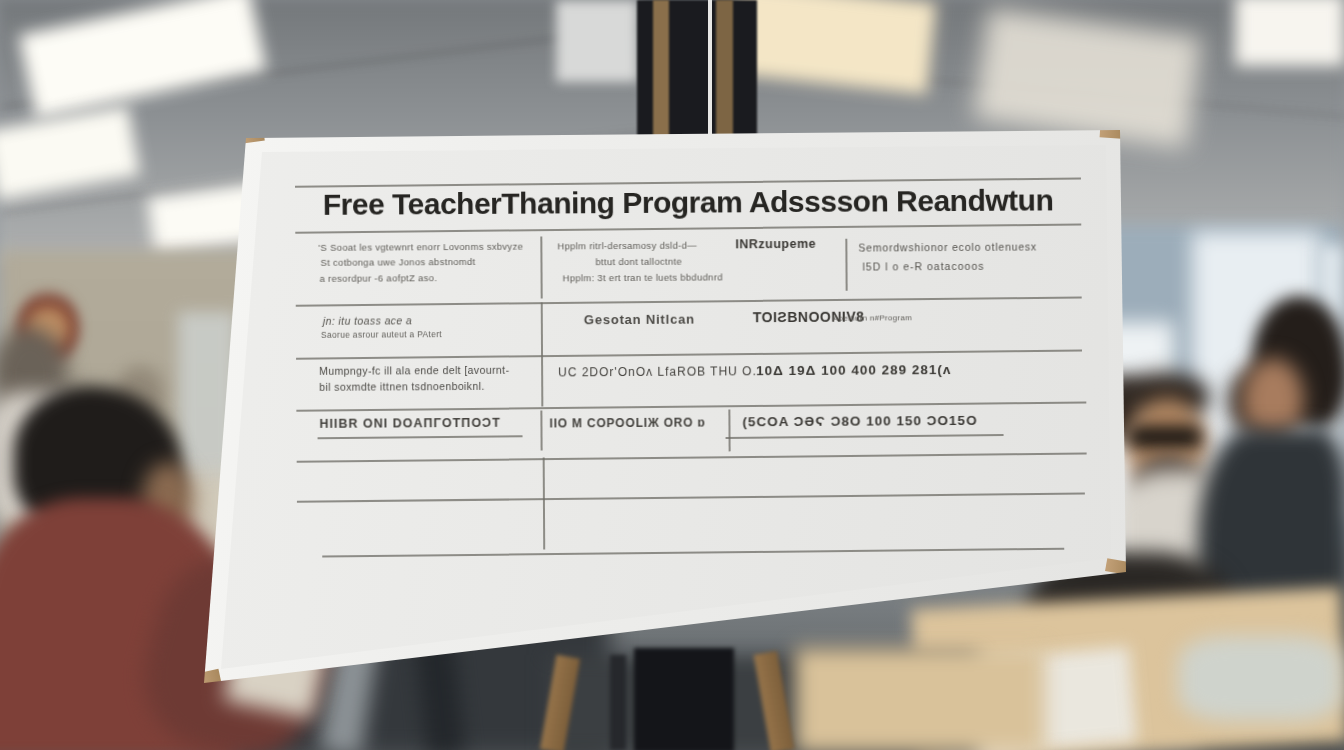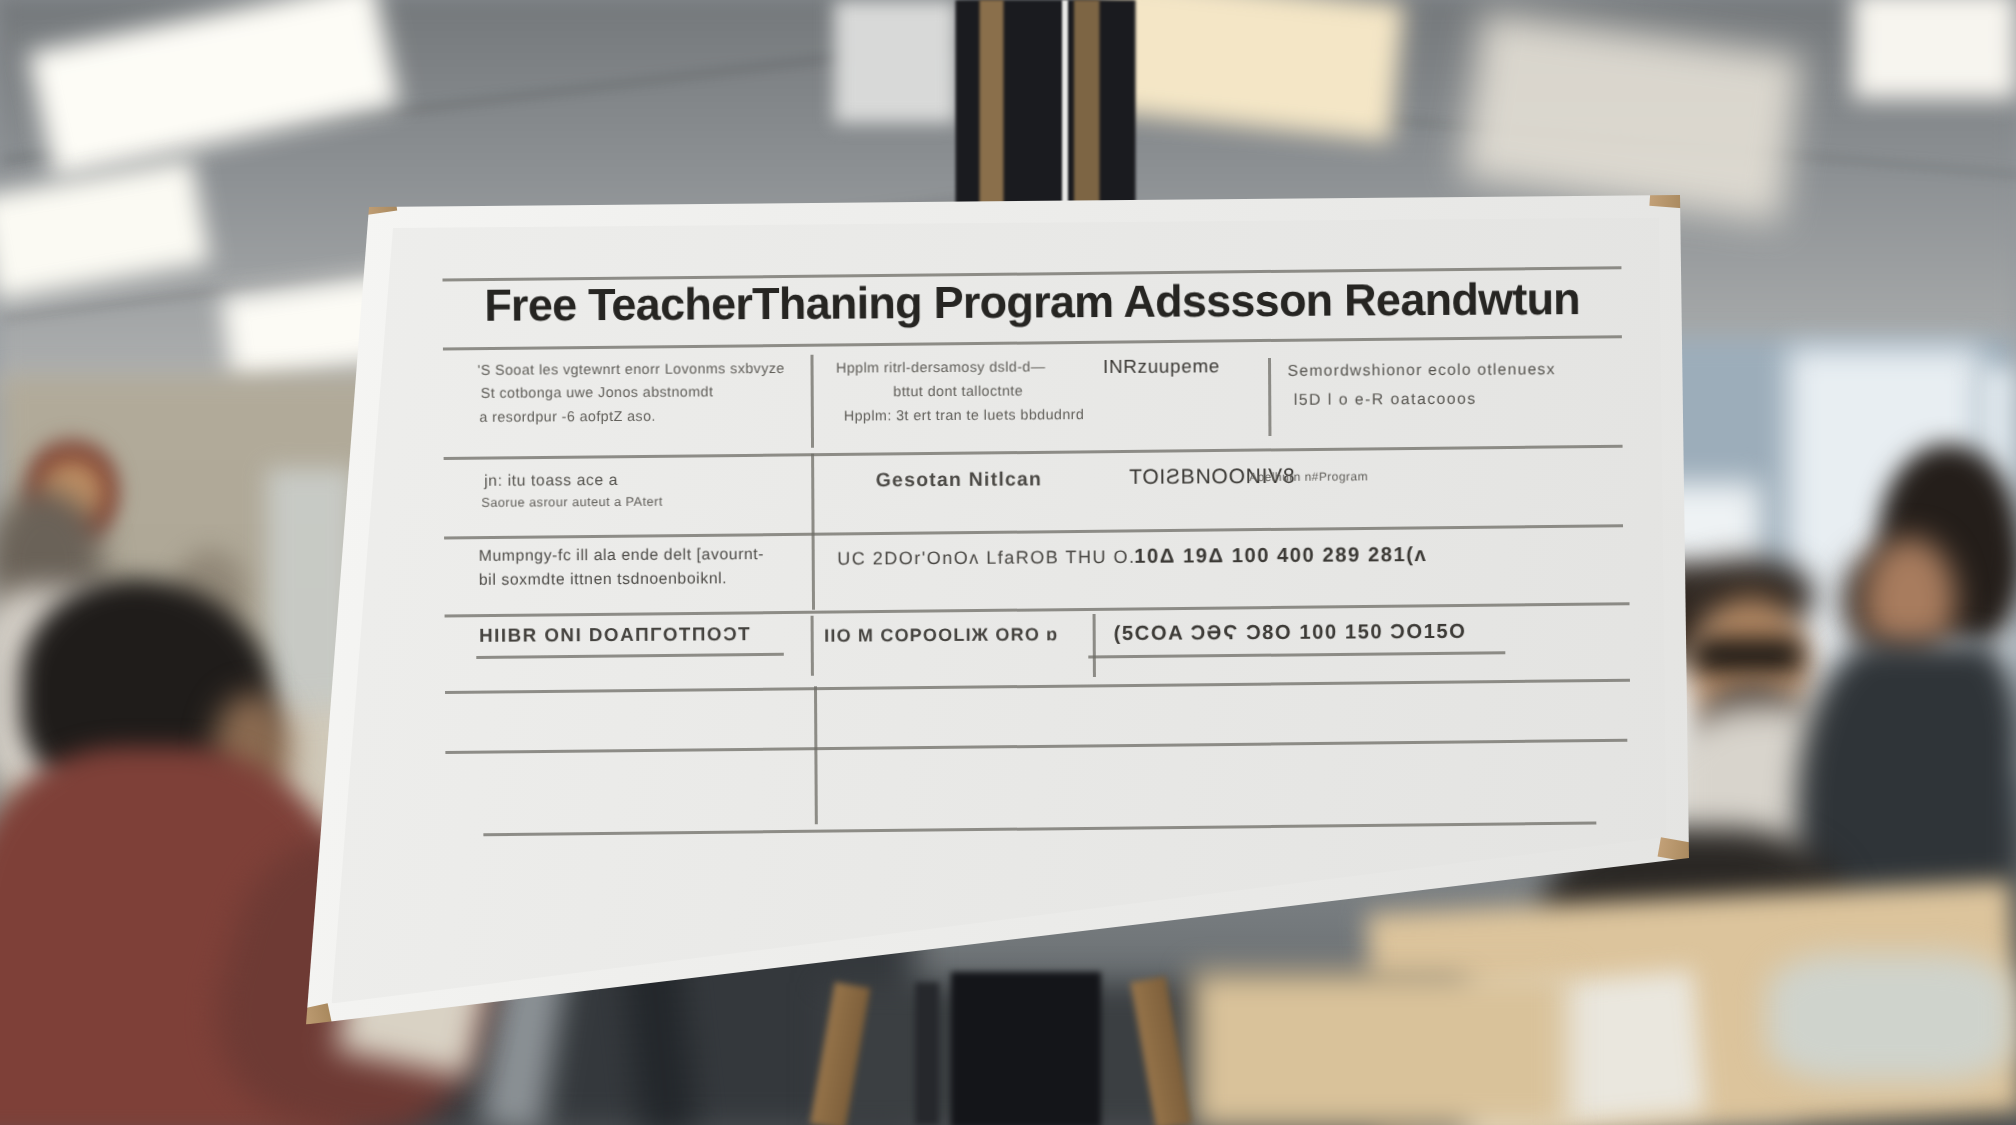--- a/index.html
+++ b/index.html
@@ -17,21 +17,21 @@
          filter:drop-shadow(6px 10px 14px rgba(30,32,36,.45));}
   .paper{position:absolute;left:0;top:0;width:932px;height:562px;
          clip-path:polygon(62px 26px,906px 19px,911px 432px,21px 543px);
          background:linear-gradient(100deg,#eeeeec 0%,#e9e9e7 45%,#e3e3e1 100%);}
   .content{position:absolute;left:0;top:0;width:932px;height:562px;transform:rotate(-0.35deg);transform-origin:100px 60px;color:#4a4844;}
   .rule{position:absolute;height:1.6px;background:#6e6c66;opacity:.75;transform:rotate(-0.25deg);}
   .vline{position:absolute;width:1.6px;background:#6e6c66;opacity:.75;}
   .tinytext{font-size:9.5px;color:#5f5d58;letter-spacing:.3px;white-space:nowrap;filter:blur(.4px);}
   .smalltext{font-size:10.5px;color:#55534e;letter-spacing:.4px;white-space:nowrap;filter:blur(.35px);}
   .midtext{font-size:12px;color:#45433f;letter-spacing:.8px;white-space:nowrap;filter:blur(.3px);}
-  .boldtext{font-weight:normal;color:#3a3834;white-space:nowrap;filter:blur(.25px);}
+  .boldtext{font-weight:bold;color:#3a3834;white-space:nowrap;filter:blur(.25px);}
   .title{position:absolute;left:95px;top:62px;width:786px;text-align:center;
          font-size:30px;font-weight:bold;letter-spacing:-0.5px;color:#262522;white-space:nowrap;filter:blur(.25px);}
   .clip{position:absolute;width:22px;height:13px;background:linear-gradient(90deg,#c2a077,#a9895e);}
   .legwood{position:absolute;width:24px;background:linear-gradient(90deg,#96744a,#7c5e3a);}
 </style>
 </head>
 <body>
 <div class="scene">
 
   <div class="abs b6" style="left:0;top:0;width:1344px;height:265px;background:linear-gradient(180deg,#74787b 0%,#8d9194 45%,#b0b2b2 100%);"></div>
@@ -127,21 +127,21 @@
       <div class="tinytext abs" style="left:357px;top:116px;">Hpplm ritrl-dersamosy dsld-d—</div>
       <div class="boldtext abs" style="left:535px;top:114px;font-size:12.5px;letter-spacing:.5px;">INRzuupeme</div>
       <div class="tinytext abs" style="left:395px;top:132px;">bttut dont talloctnte</div>
       <div class="tinytext abs" style="left:362px;top:148px;">Hpplm: 3t ert tran te luets bbdudnrd</div>
       <div class="vline" style="left:645px;top:116px;height:52px;"></div>
       <div class="smalltext abs" style="left:658px;top:119px;letter-spacing:.8px;">Semordwshionor  ecolo  otlenuesx</div>
       <div class="smalltext abs" style="left:662px;top:138px;letter-spacing:1px;">l5D l   o e-R oatacooos</div>
 
       <div class="rule" style="left:95px;top:177px;width:786px;"></div>
 
-      <div class="smalltext abs" style="left:122px;top:189px;">jn: itu toass ace a</div>
+      <div class="smalltext abs" style="left:122px;top:189px;font-style:italic;">jn: itu toass ace a</div>
       <div class="tinytext abs" style="left:120px;top:204px;font-size:8.5px;">Saorue  asrour auteut a PAtert</div>
       <div class="vline" style="left:340px;top:178px;height:54px;"></div>
       <div class="midtext abs" style="left:383px;top:188px;font-size:13px;font-weight:600;color:#4c4a46;">Gesotan Nitlcan</div>
       <div class="boldtext abs" style="left:552px;top:186px;font-size:14px;letter-spacing:.5px;">TOIƧBNOONIV8</div>
       <div class="tinytext abs" style="left:632px;top:191px;font-size:8px;">Aoelhurn n#Program</div>
 
       <div class="rule" style="left:95px;top:230px;width:786px;"></div>
 
       <div class="smalltext abs" style="left:118px;top:239px;color:#4c4a46;">Mumpngy-fc ill ala ende delt [avournt-</div>
       <div class="smalltext abs" style="left:118px;top:255px;color:#4c4a46;">bil soxmdte ittnen tsdnoenboiknl.</div>

